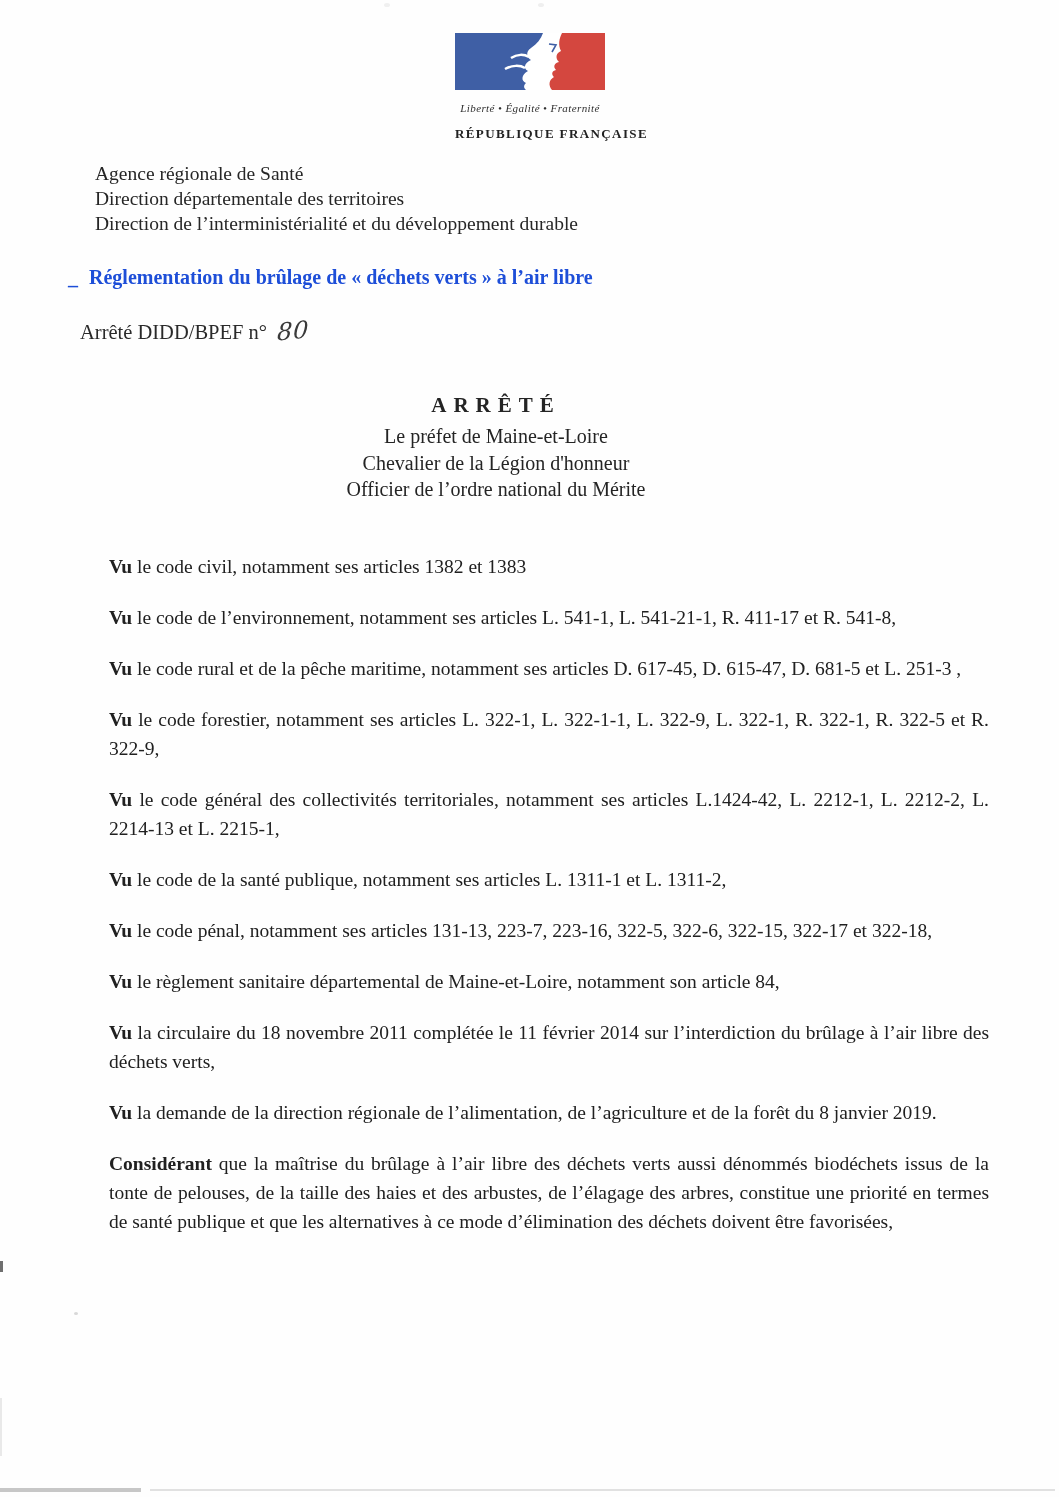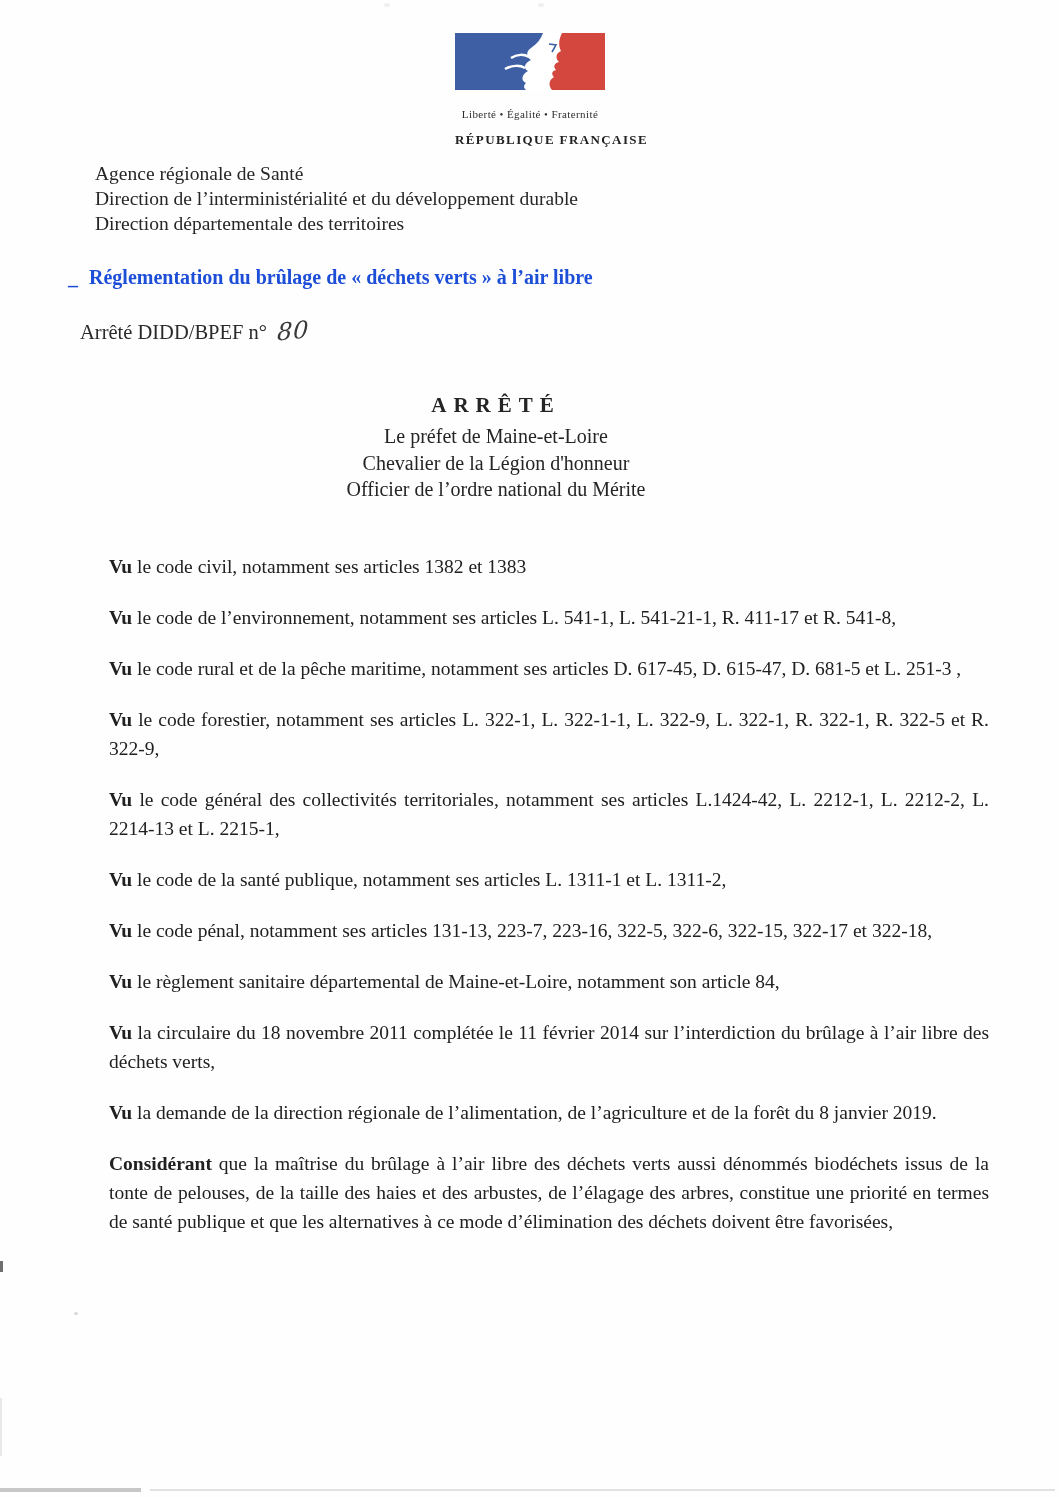--- a/index.html
+++ b/index.html
@@ -9,21 +9,21 @@
     width:1059px;height:1497px;
     margin:0 auto;
     background:#fefefe;
     font-family:"Liberation Serif","DejaVu Serif",serif;
     color:#1f1f1f;
     overflow:hidden;
   }
   
   .logo-block{position:absolute;top:33px;left:455px;width:150px;text-align:center;}
   .logo-flag{display:block;margin:0 auto;}
-  .logo-motto{margin-top:18px;font-size:11px;letter-spacing:.4px;color:#2e2e2e;white-space:nowrap;}
+  .logo-motto{margin-top:12px;font-style:italic;font-size:11px;letter-spacing:.4px;color:#2e2e2e;white-space:nowrap;}
   .logo-republic{margin-top:12px;font-size:13px;font-weight:bold;letter-spacing:1.4px;color:#222;white-space:nowrap;}
   .prefet-line{position:absolute;top:142px;left:0;width:1059px;text-align:center;font-size:19.5px;letter-spacing:1.2px;color:#3c3c3c;white-space:nowrap;}
   .org-block{position:absolute;top:162px;left:95px;font-size:19.5px;line-height:24.8px;color:#262626;}
   
   .subject-line{position:absolute;top:266px;left:68px;font-size:20px;font-weight:bold;color:#1d4ed8;white-space:nowrap;}
   .subject-dash{margin-right:11px;font-weight:bold;}
   .ref-line{position:absolute;top:317px;left:80px;font-size:20.5px;color:#2a2a2a;white-space:nowrap;}
   .handwritten-no{
     display:inline-block;margin-left:5px;
     font-family:"DejaVu Serif",serif;font-style:italic;font-size:24px;
@@ -77,22 +77,22 @@
       <path fill="none" stroke="#ffffff" stroke-width="2.5" d="M50,36 C57,32 65,32 70,35"></path>
       <path fill="none" stroke="#3f5fa5" stroke-width="1.6" d="M94,11 l7,1 l-4,7"></path>
     </svg>
     <div class="logo-motto">Liberté • Égalité • Fraternité</div>
     <div class="logo-republic">RÉPUBLIQUE FRANÇAISE</div>
   </div>
 
 
   <div class="org-block">
     <div>Agence régionale de Santé</div>
+    <div>Direction départementale des territoires</div>
     <div>Direction de l’interministérialité et du développement durable</div>
-    <div>Direction départementale des territoires</div>
   </div>
 
   <div class="subject-line">
     <span class="subject-dash">_</span><span>Réglementation du brûlage de « déchets verts » à l’air libre</span>
   </div>
 
   <div class="ref-line">
     <span>Arrêté DIDD/BPEF n°</span>
     <span class="handwritten-no">80</span>
   </div>

